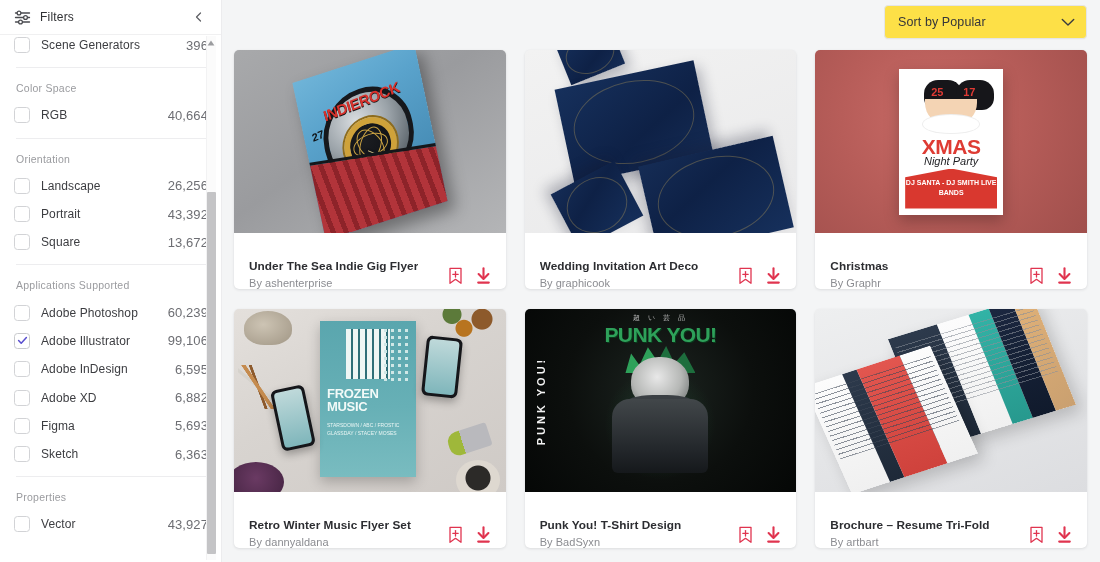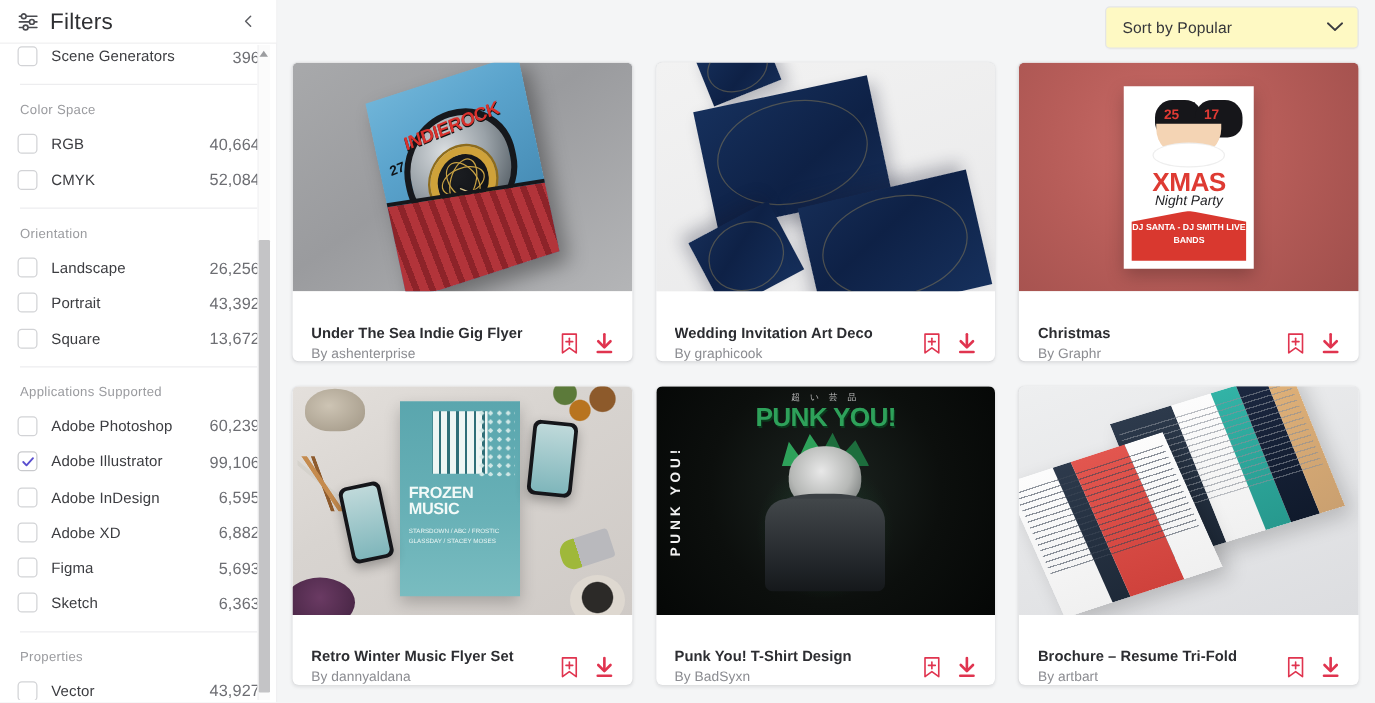--- a/index.html
+++ b/index.html
@@ -23,21 +23,21 @@
     height: 34px;
     display: flex; align-items: center;
     padding: 0 13px 0 14px;
     background: #fff;
     position: relative;
     z-index: 4;
     box-shadow: 0 1px 0 #f0f0f1;
   }
   .filters-icon { width: 17px; height: 17px; margin-right: 9px; display:block; }
   .filters-title {
-    font-size: 18px; color: #2f3033; font-weight: 400;
+    font-size: 12px; color: #2f3033; font-weight: 400;
     letter-spacing: .2px;
   }
   .collapse-btn {
     margin-left: auto; width: 18px; height: 18px;
     display: flex; align-items: center; justify-content: center;
     cursor: pointer;
   }
 
   .filters-scroll {
     position: absolute; top: 32px; left: 0;
@@ -111,21 +111,21 @@
     position: relative;
     overflow: hidden;
   }
   .topbar {
     height: 44px;
     display: flex; align-items: center; justify-content: flex-end;
     padding: 0 13px 0 0;
   }
   .sort-select {
     width: 203px; height: 34px;
-    background: #fef9c3;
+    background: #fde047;
     border: 1px solid #e4e5e7;
     border-radius: 4px;
     display: flex; align-items: center;
     padding: 0 11px 0 13px;
     cursor: pointer;
     box-shadow: 0 1px 1px rgba(0,0,0,.02);
   }
   .sort-label {
     font-size: 12.5px; color: #35363a; letter-spacing: .1px;
   }
@@ -428,25 +428,20 @@
         <span class="f-count">396</span>
       </div>
       <div class="f-sep"></div>
 
       <div class="f-group">
         <div class="f-label">Color Space</div>
         <div class="f-row">
           <span class="cb"></span>
           <span class="f-name">RGB</span>
           <span class="f-count">40,664</span>
-        </div>
-        <div class="f-row">
-          <span class="cb"></span>
-          <span class="f-name">CMYK</span>
-          <span class="f-count">52,084</span>
         </div>
       </div>
       <div class="f-sep"></div>
 
       <div class="f-group">
         <div class="f-label">Orientation</div>
         <div class="f-row">
           <span class="cb"></span>
           <span class="f-name">Landscape</span>
           <span class="f-count">26,256</span>

